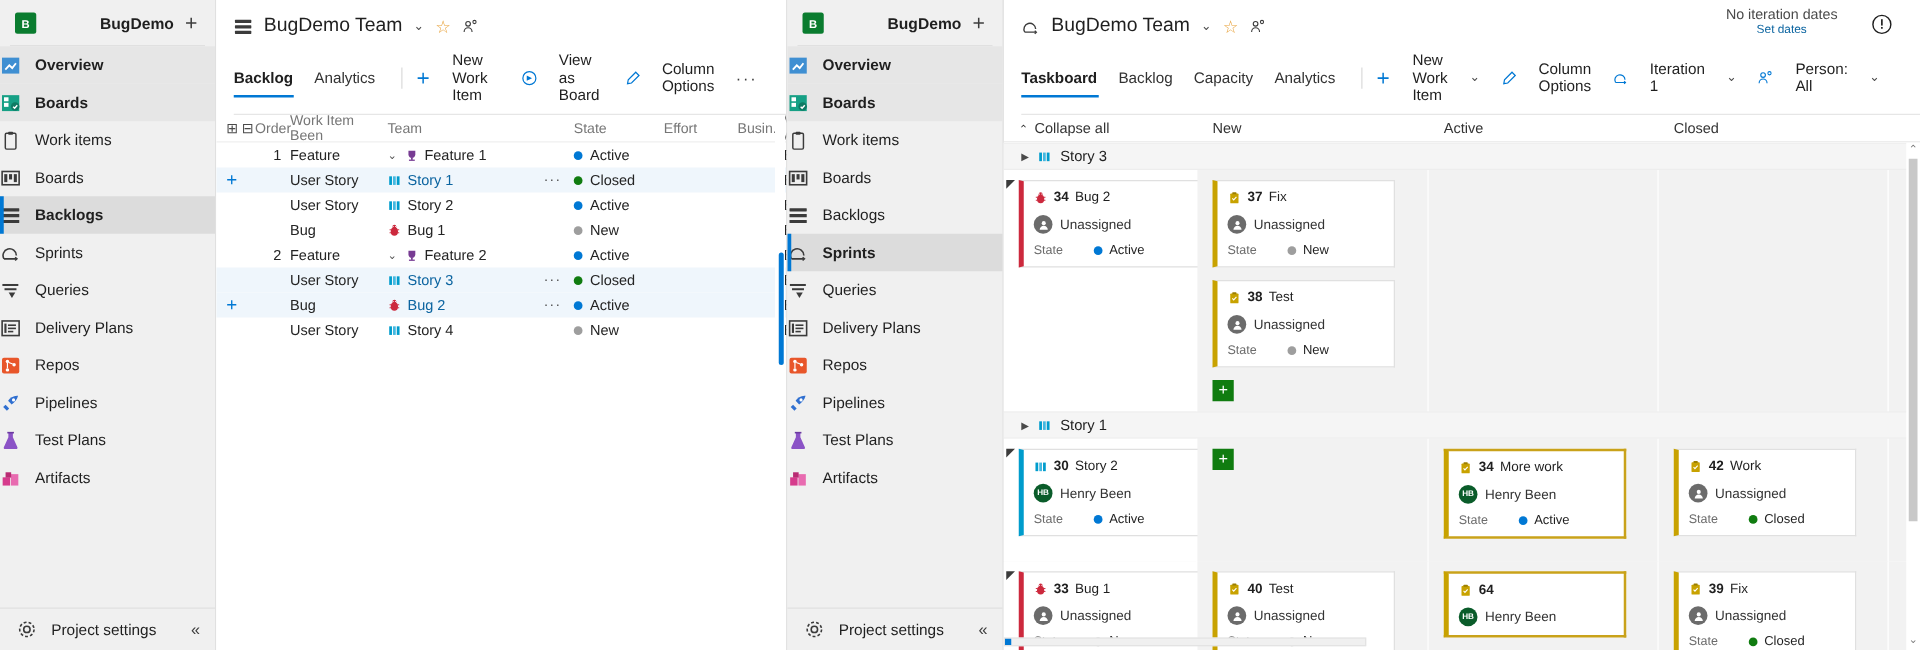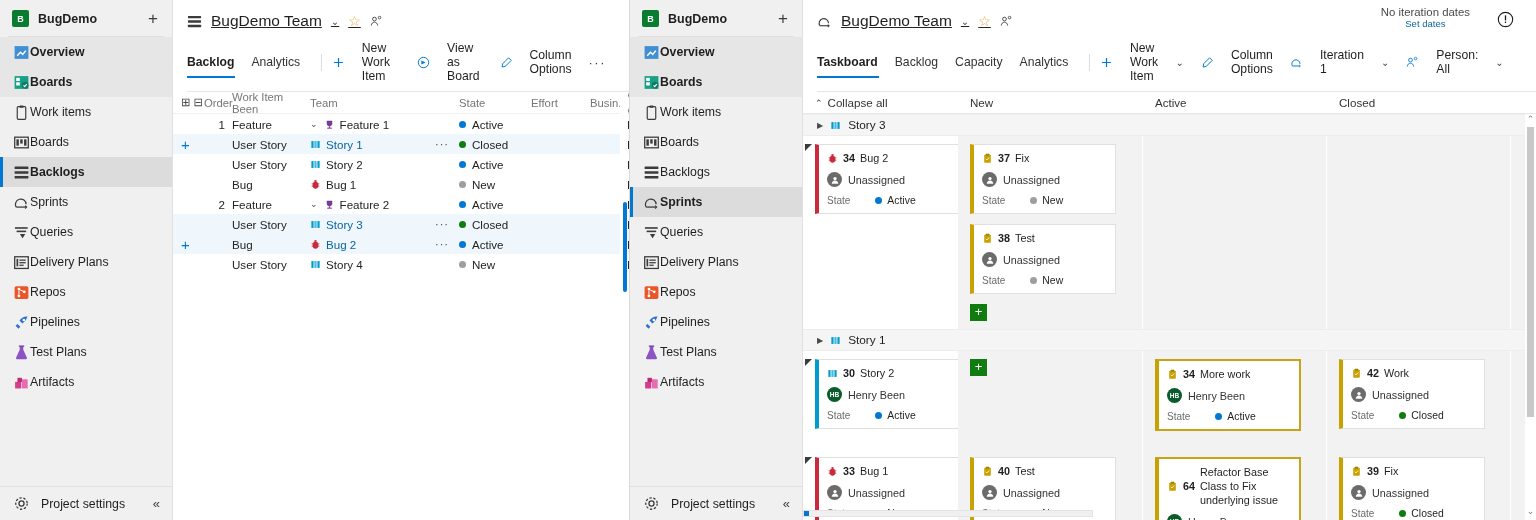--- a/index.html
+++ b/index.html
@@ -9,39 +9,39 @@
     font-size:12px; color:#242424; background:#fff;
   }
   .app { display:flex; width:1536px; height:520px; }
 
   
   .sidebar { width:173px; flex:0 0 173px; background:#f0f0f0; border-right:1px solid #e0e0e0;
              display:flex; flex-direction:column; position:relative; }
   .sb-proj { display:flex; align-items:center; gap:9px; padding:10px 10px 9px 12px; }
   .sb-proj-logo { width:17px; height:17px; background:#0a7c2f; border-radius:2px; color:#fff;
       font-size:9px; font-weight:bold; display:flex; align-items:center; justify-content:center; }
-  .sb-proj-name { font-size:12.5px; font-weight:bold; color:#1f1f1f; flex:1; }
+  .sb-proj-name { font-size:12.5px; font-weight:bold; color:#1f1f1f; flex:1;text-align:right; }
   .sb-plus { color:#3d3d3d; font-size:17px; line-height:12px; padding-right:4px; }
   .sb-divider { height:1px; background:#e0e0e0; margin:0 8px; }
   .sb-items { padding-top:0px; }
-  .sb-item { display:flex; align-items:center; height:30px; padding-left:13px;
+  .sb-item { display:flex; align-items:center; gap:11px; height:30px; 
              font-size:12.3px; color:#1f1f1f; position:relative; }
   .sb-item.hub { background:#e6e6e6; font-weight:bold; }
   .sb-item.sel { background:#dcdcdc; font-weight:bold; }
   .sb-item.sel:before { content:""; position:absolute; left:0; top:0; bottom:0; width:3px; background:#0078d4; }
   .sb-ico { width:17px; height:17px; flex:0 0 17px; display:flex; align-items:center; justify-content:center; }
   .sb-spacer { flex:1; }
   .sb-foot { display:flex; align-items:center; gap:11px; height:34px; padding:0 12px 0 13px;
              border-top:1px solid #e0e0e0; font-size:12.3px; color:#1f1f1f; }
   .sb-collapse { margin-left:auto; color:#3d3d3d; font-size:13px; }
 
   
   .panel { display:flex; flex-direction:column; background:#fff; position:relative; }
   .panel-head { padding:12px 0 0 14px; }
-  .ph-row { display:flex; align-items:center; gap:9px;text-decoration:underline; }
+  .ph-row { display:flex; align-items:center; gap:9px; }
   .ph-title { font-size:15.5px; color:#1f1f1f; }
   .ph-chev { font-size:10px; color:#4a4a4a; }
   .ph-star { color:#e8a33d; font-size:14px; }
   .ph-people { color:#3b3b3b; font-size:12px; }
 
   .tabs { display:flex; align-items:center; gap:0px; margin-top:11px; border-bottom:1px solid #e6e6e6;
           padding-right:6px; }
   .tab { font-size:12.2px; color:#333; padding:0 9px 8px 0; margin-right:8px; position:relative; }
   .tab.active { color:#1f1f1f; font-weight:bold; }
   .tab.active:after { content:""; position:absolute; left:0; right:8px; bottom:-1px; height:2px; background:#0078d4; }
@@ -1056,21 +1056,20 @@
               <div class="card hl" style="border-left-color:#c8a200">
                 <div class="card-t">
                   <span style="display:flex">
                     <svg width="11" height="11" viewBox="0 0 16 16">
                       <rect x="3.2" y="2.6" width="9.6" height="11.4" rx="1" fill="#c8a200"></rect>
                       <rect x="5.6" y="1.2" width="4.8" height="2.4" rx="0.5" fill="#9c7f00"></rect>
                       <path d="M5.6 8.4l1.6 1.6 3.2-3.4" stroke="#fff" stroke-width="1.3" fill="none"></path>
                     </svg>
                   </span>
                   <span class="card-id">64</span>
-                  <span>Refactor Base Class to Fix underlying issue</span>
                 </div>
                 <div class="card-a">
                   <span class="av hb">HB</span>
                   <span>Henry Been</span>
                 </div>
               </div>
             </div>
             <div class="cell" style="width:184px">
               <div class="card" style="border-left-color:#c8a200">
                 <div class="card-t">

